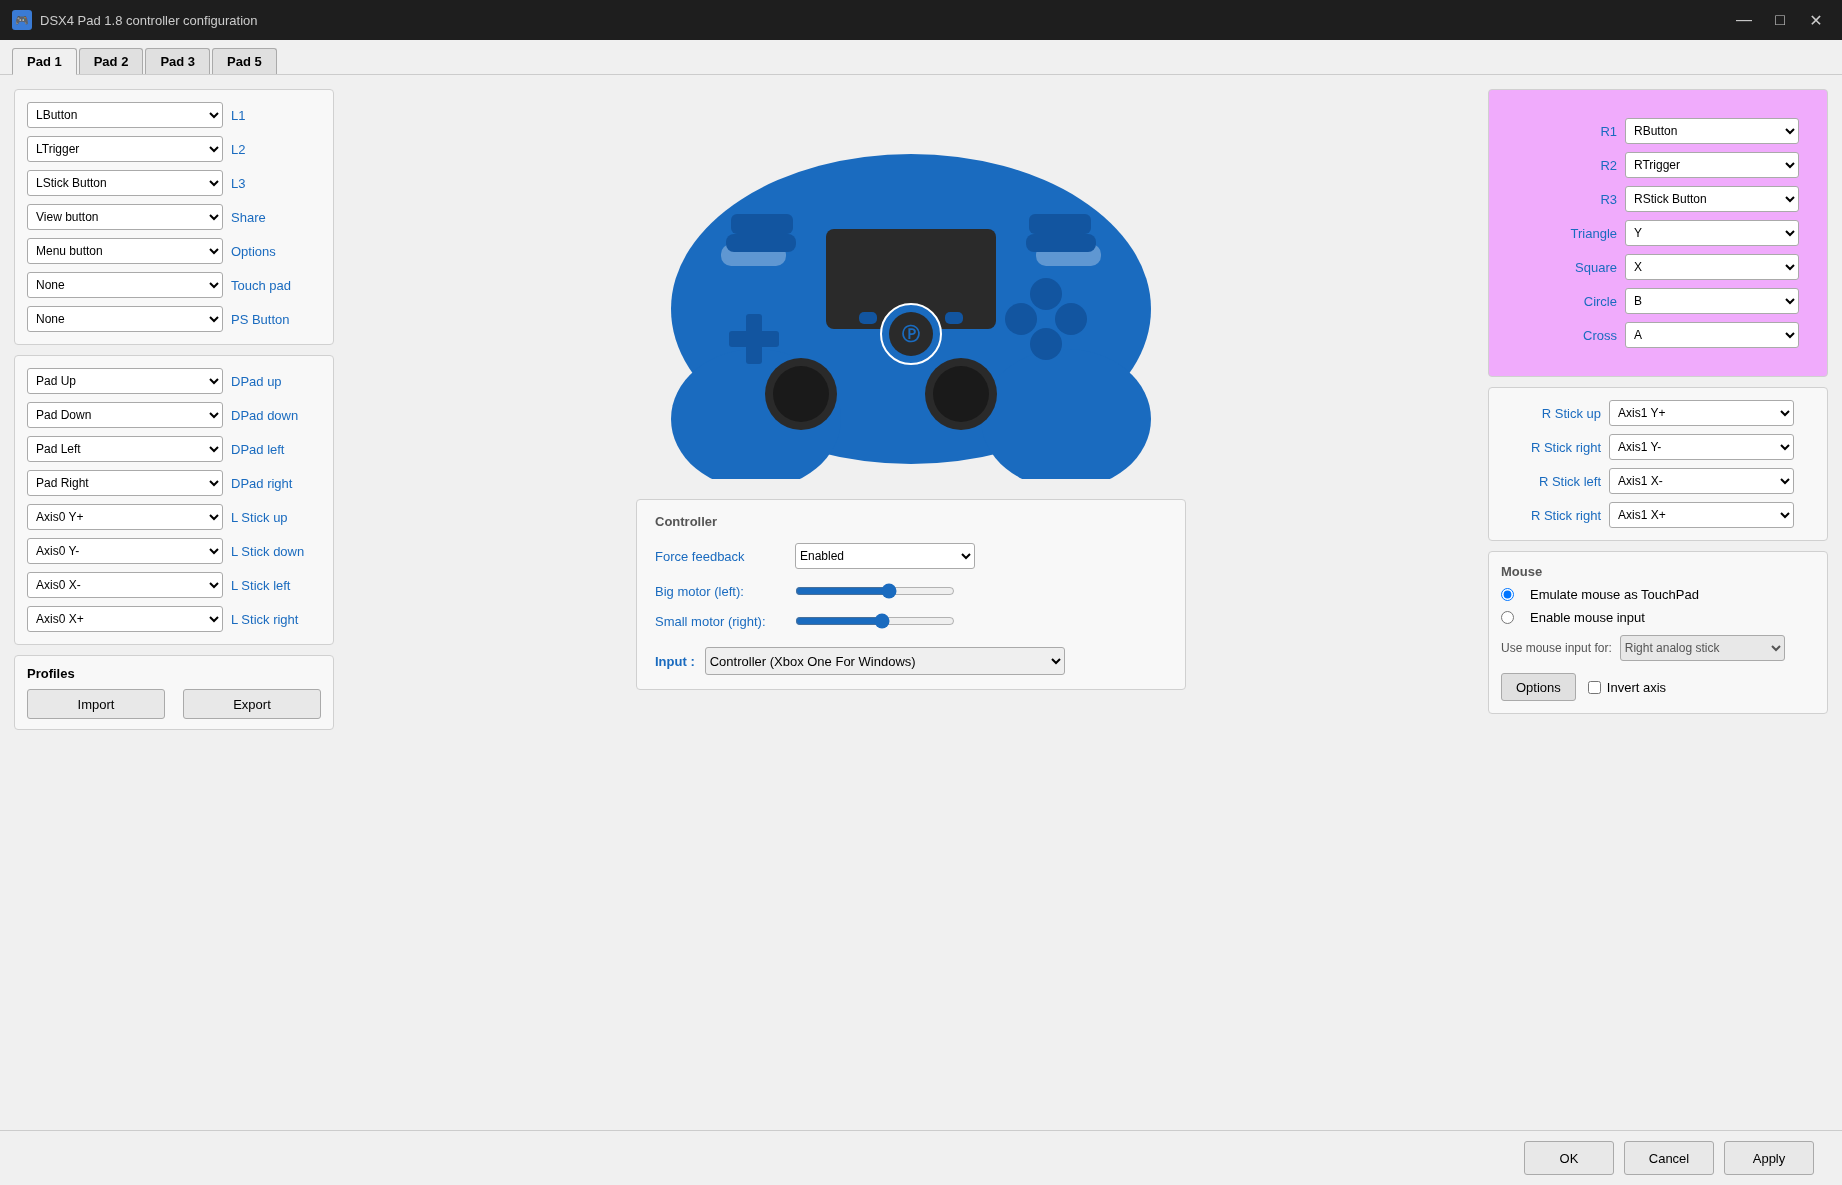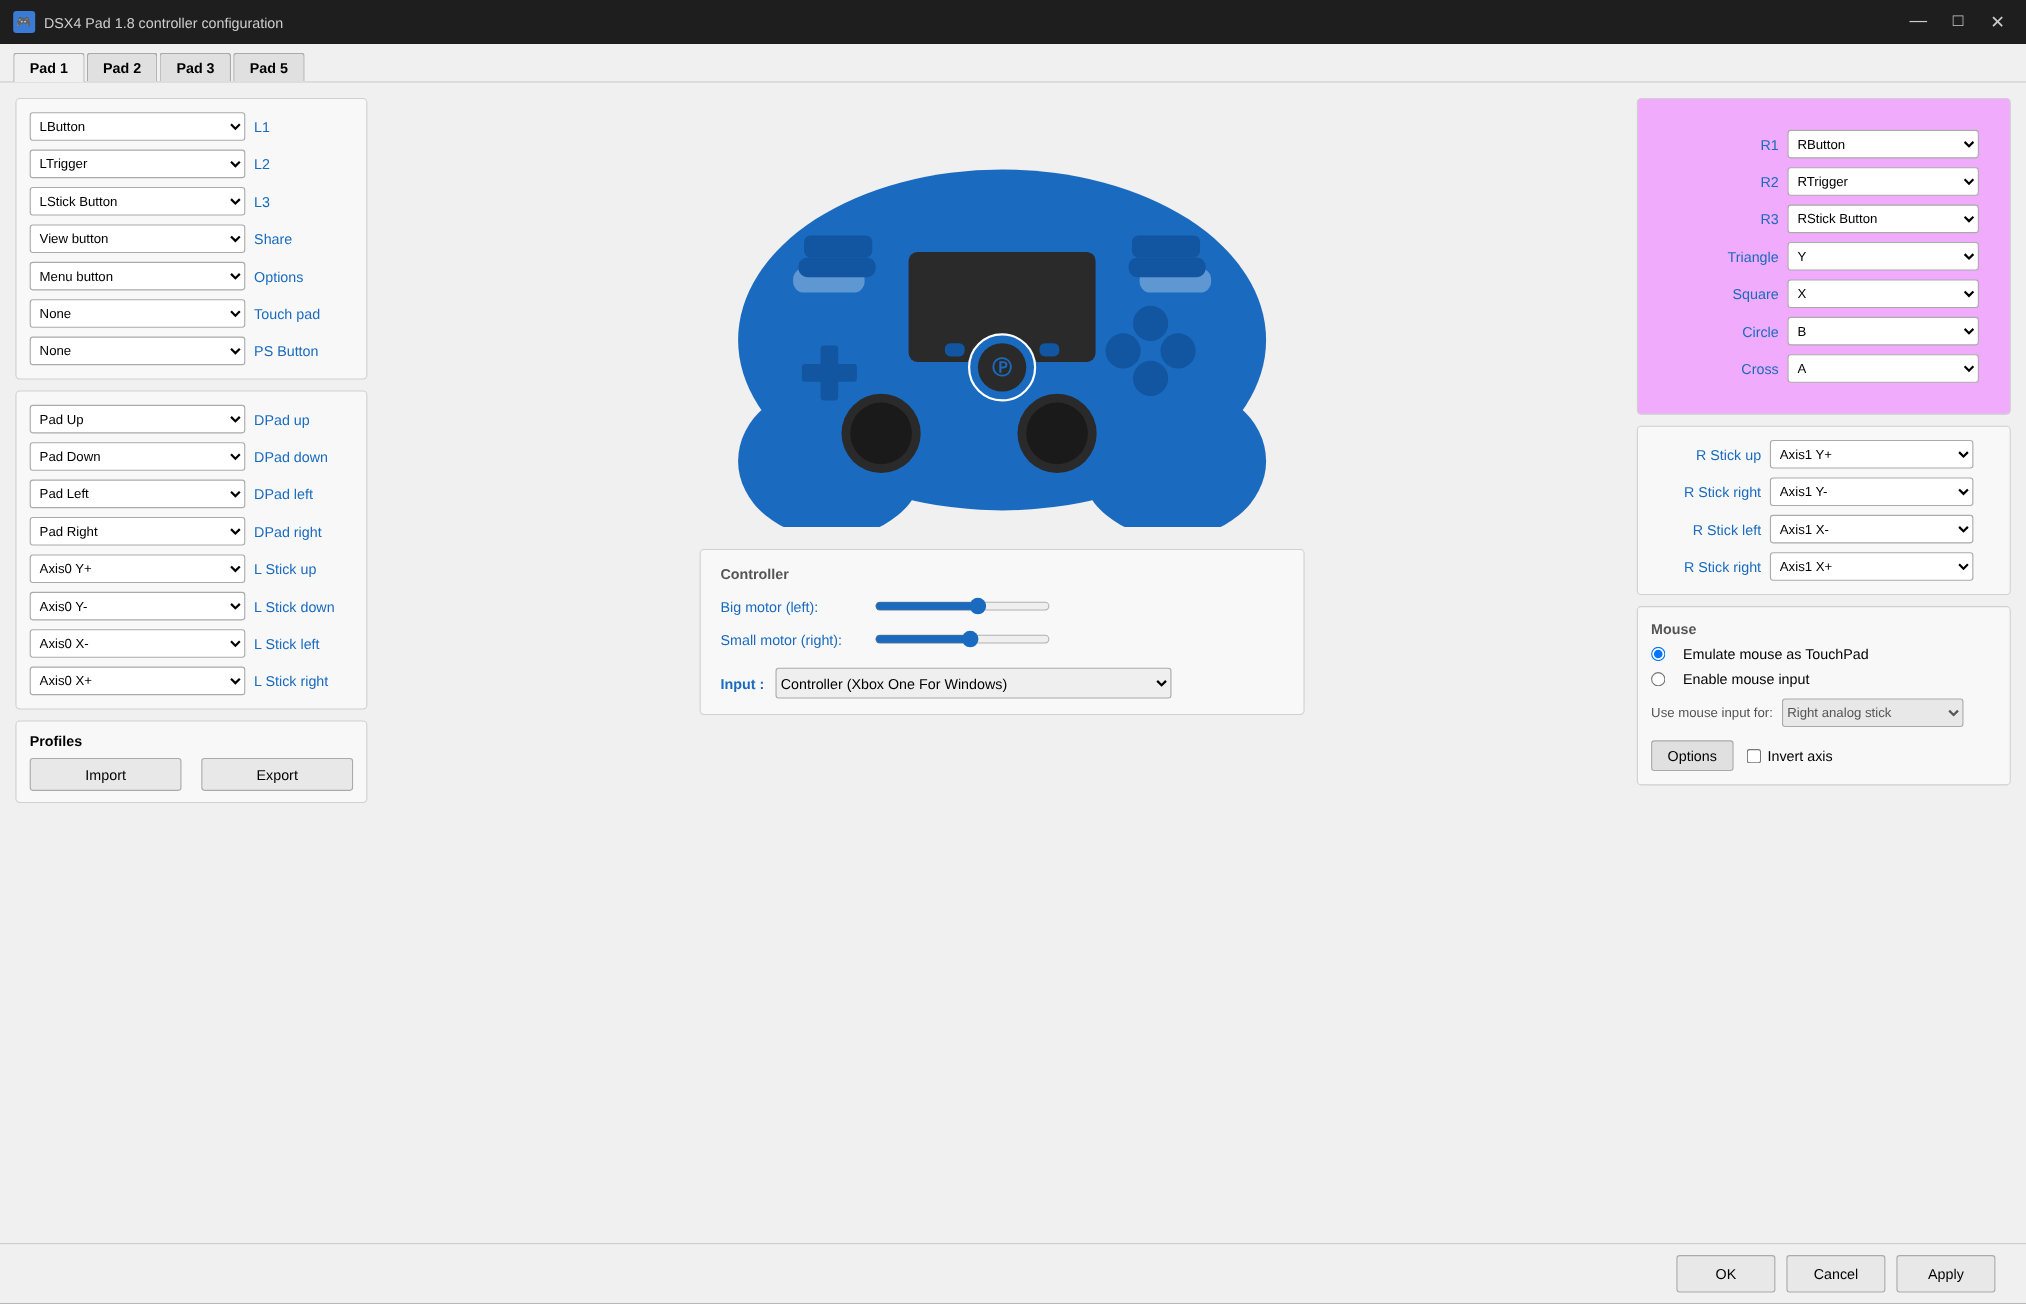--- a/index.html
+++ b/index.html
@@ -585,20 +585,27 @@
 
           <rect x="80" y="115" width="62" height="20" rx="6" fill="#1255a0"></rect>
 
           <rect x="378" y="115" width="62" height="20" rx="6" fill="#1255a0"></rect>
         </svg>
       </div>
 
       <div class="controller-bottom" style="width:550px;">
         <span class="controller-section-title">Controller</span>
         <div class="controller-row">
+          <span class="controller-row-label">Force feedback</span>
+          <select class="feedback-select">
+            <option>Enabled</option>
+            <option>Disabled</option>
+          </select>
+        </div>
+        <div class="controller-row">
           <span class="controller-row-label">Big motor (left):</span>
           <div class="slider-container">
             <input type="range" min="0" max="100" value="60" style="">
           </div>
         </div>
         <div class="controller-row">
           <span class="controller-row-label">Small motor (right):</span>
           <div class="slider-container">
             <input type="range" min="0" max="100" value="55" style="">
           </div>

